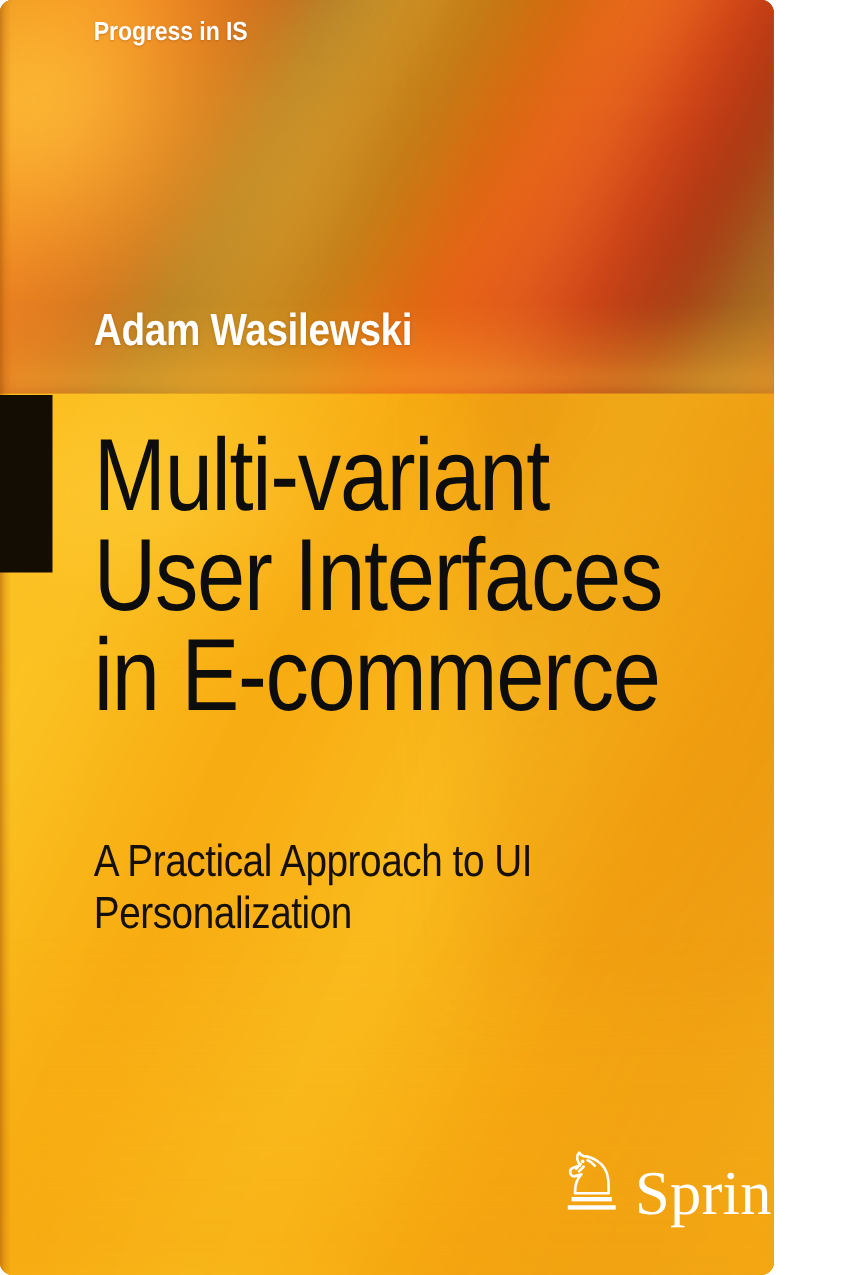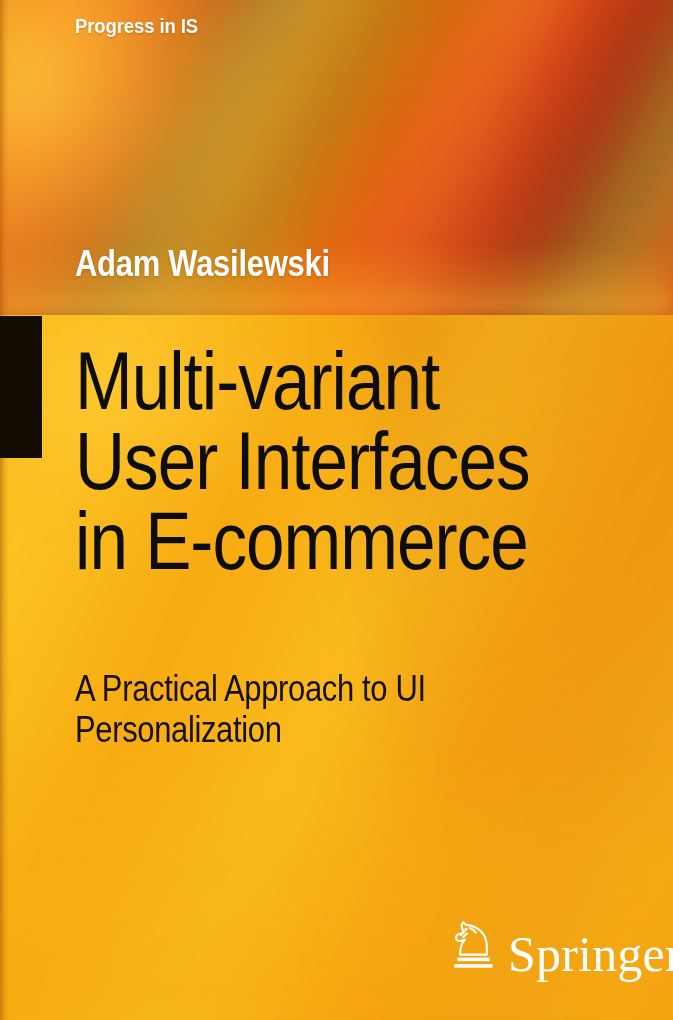--- a/index.html
+++ b/index.html
@@ -2,25 +2,26 @@
 <html><head>
 <meta charset="utf-8">
 <style>
   html, body {
     margin: 0;
     padding: 0;
     background: #ffffff;
   }
   #cover {
     position: relative;
-    width: 673px;
+    width: 619px;
     height: 1020px;
     overflow: hidden;
     font-family: "Liberation Sans", "DejaVu Sans", sans-serif;
     background: #a16207;
+    border-radius: 10px;
   }
 
   
   .top-band {
     position: absolute;
     left: 0; top: 0;
     width: 673px;
     height: 315px;
     overflow: hidden;
     background: #d8781a;

